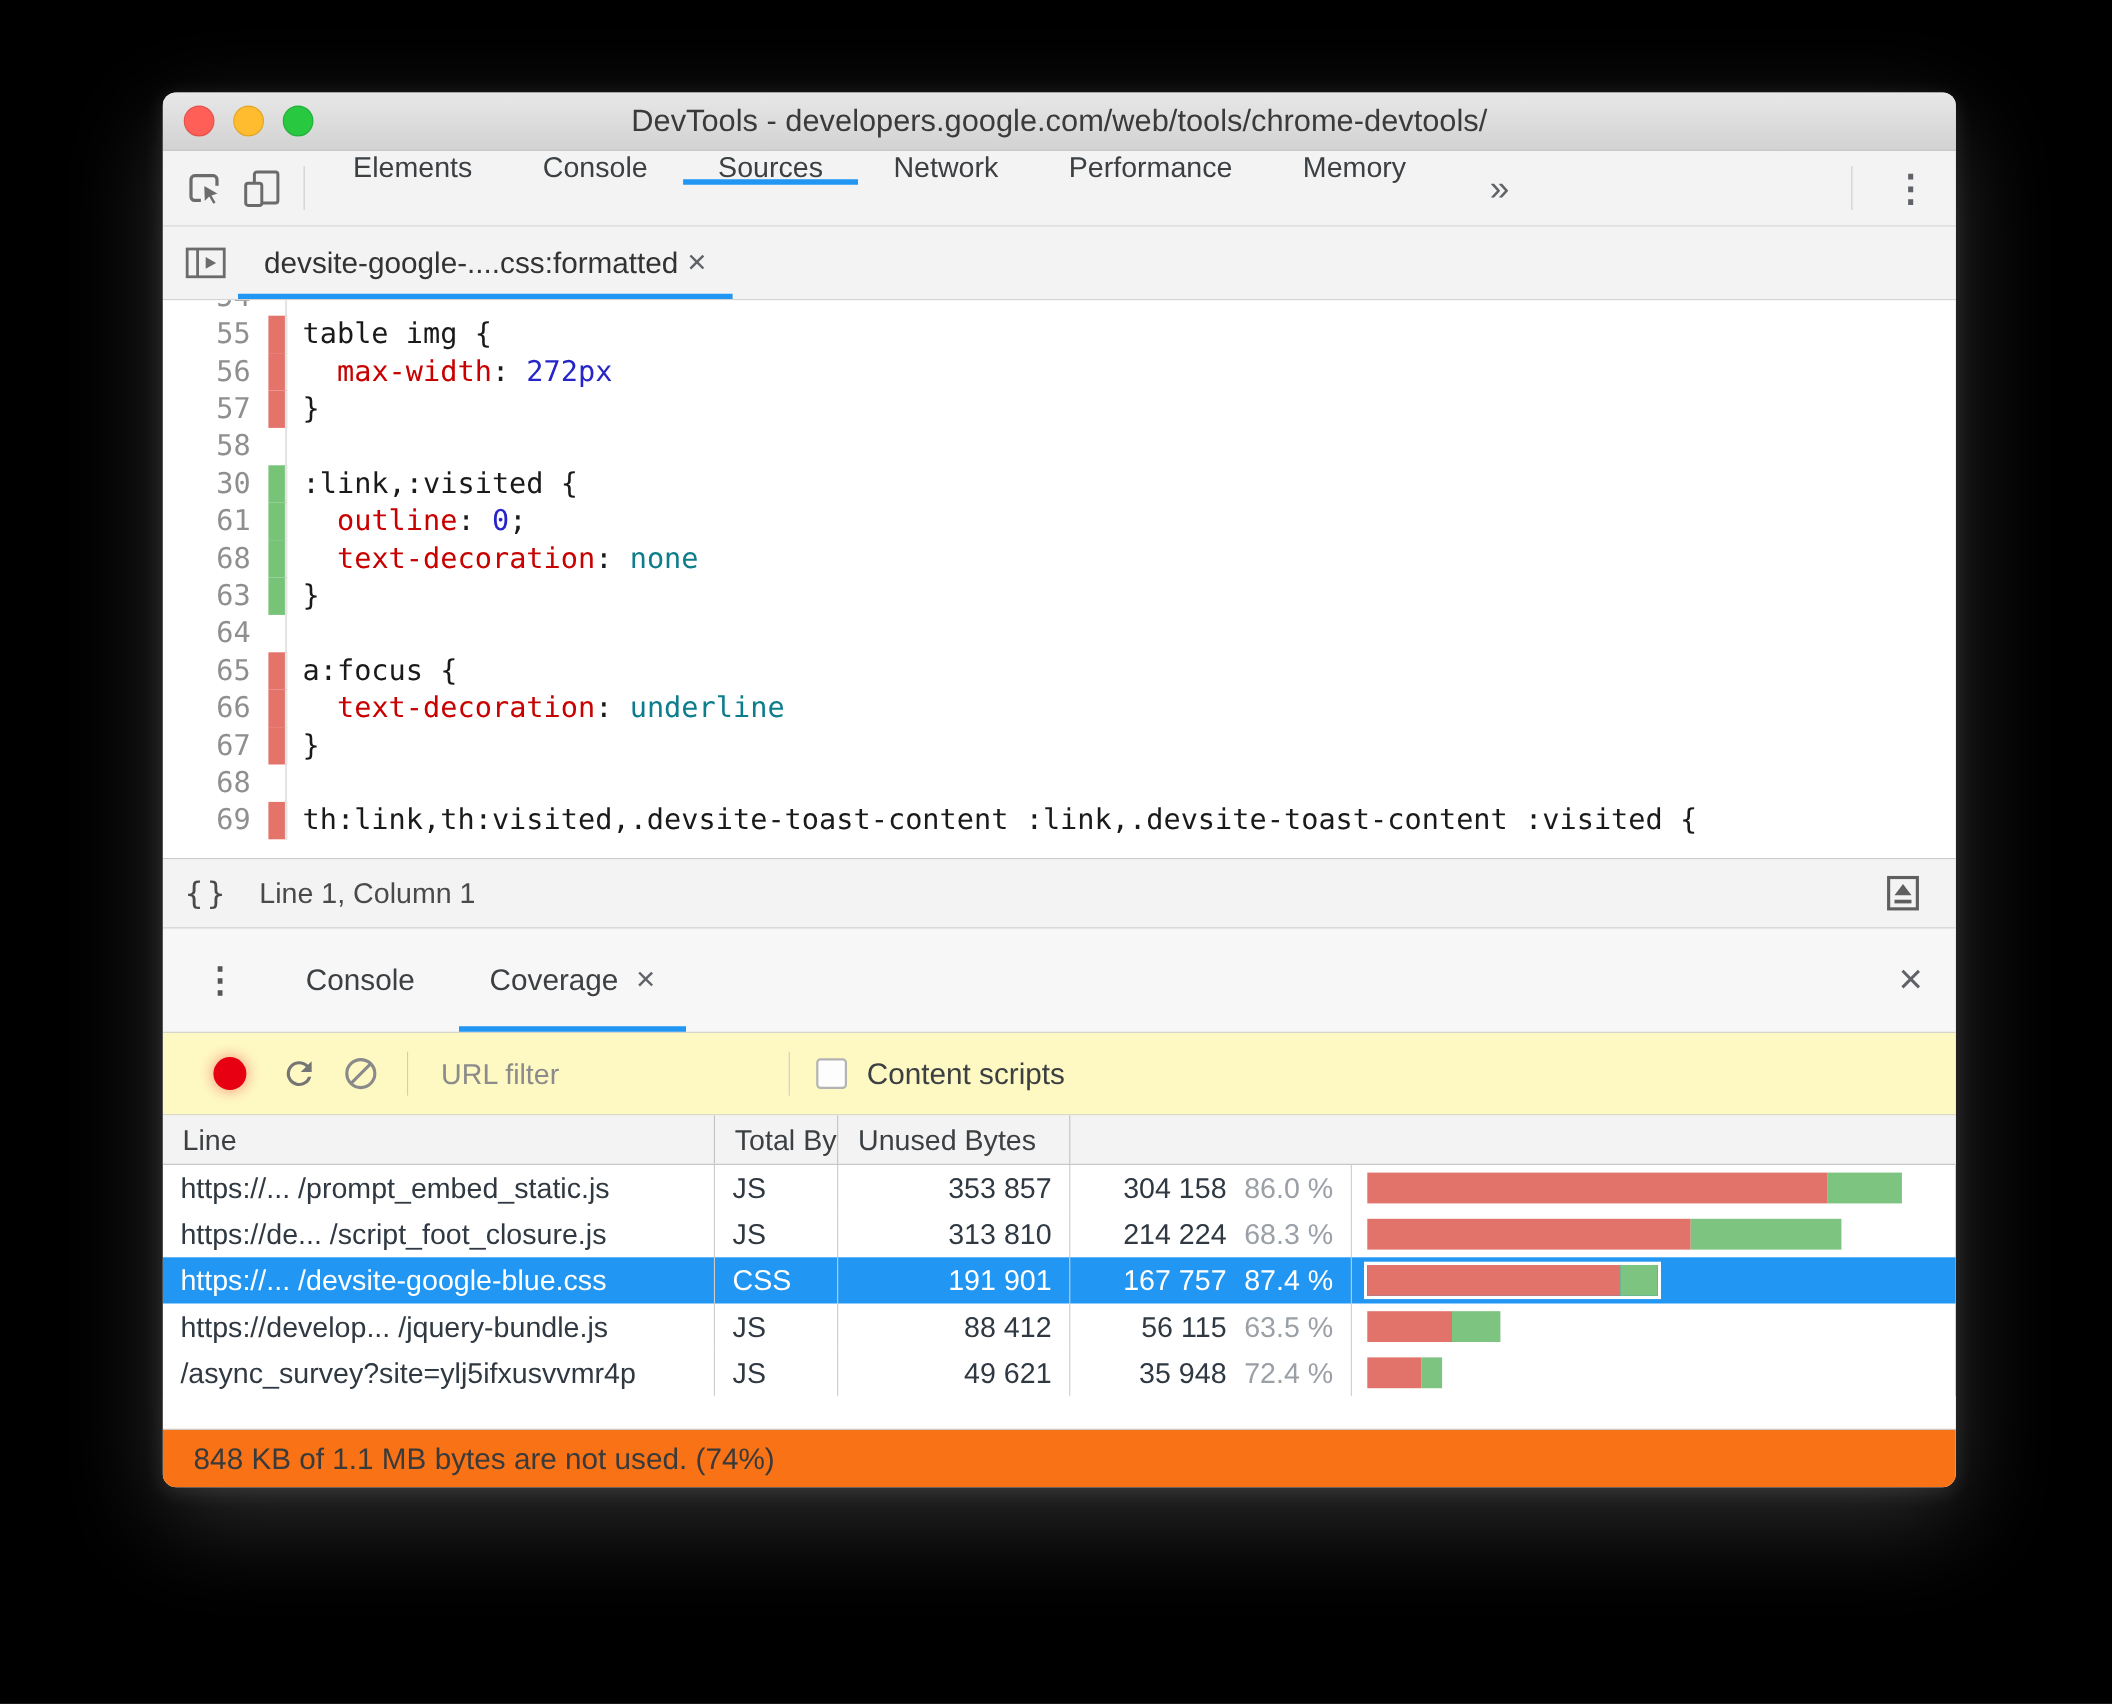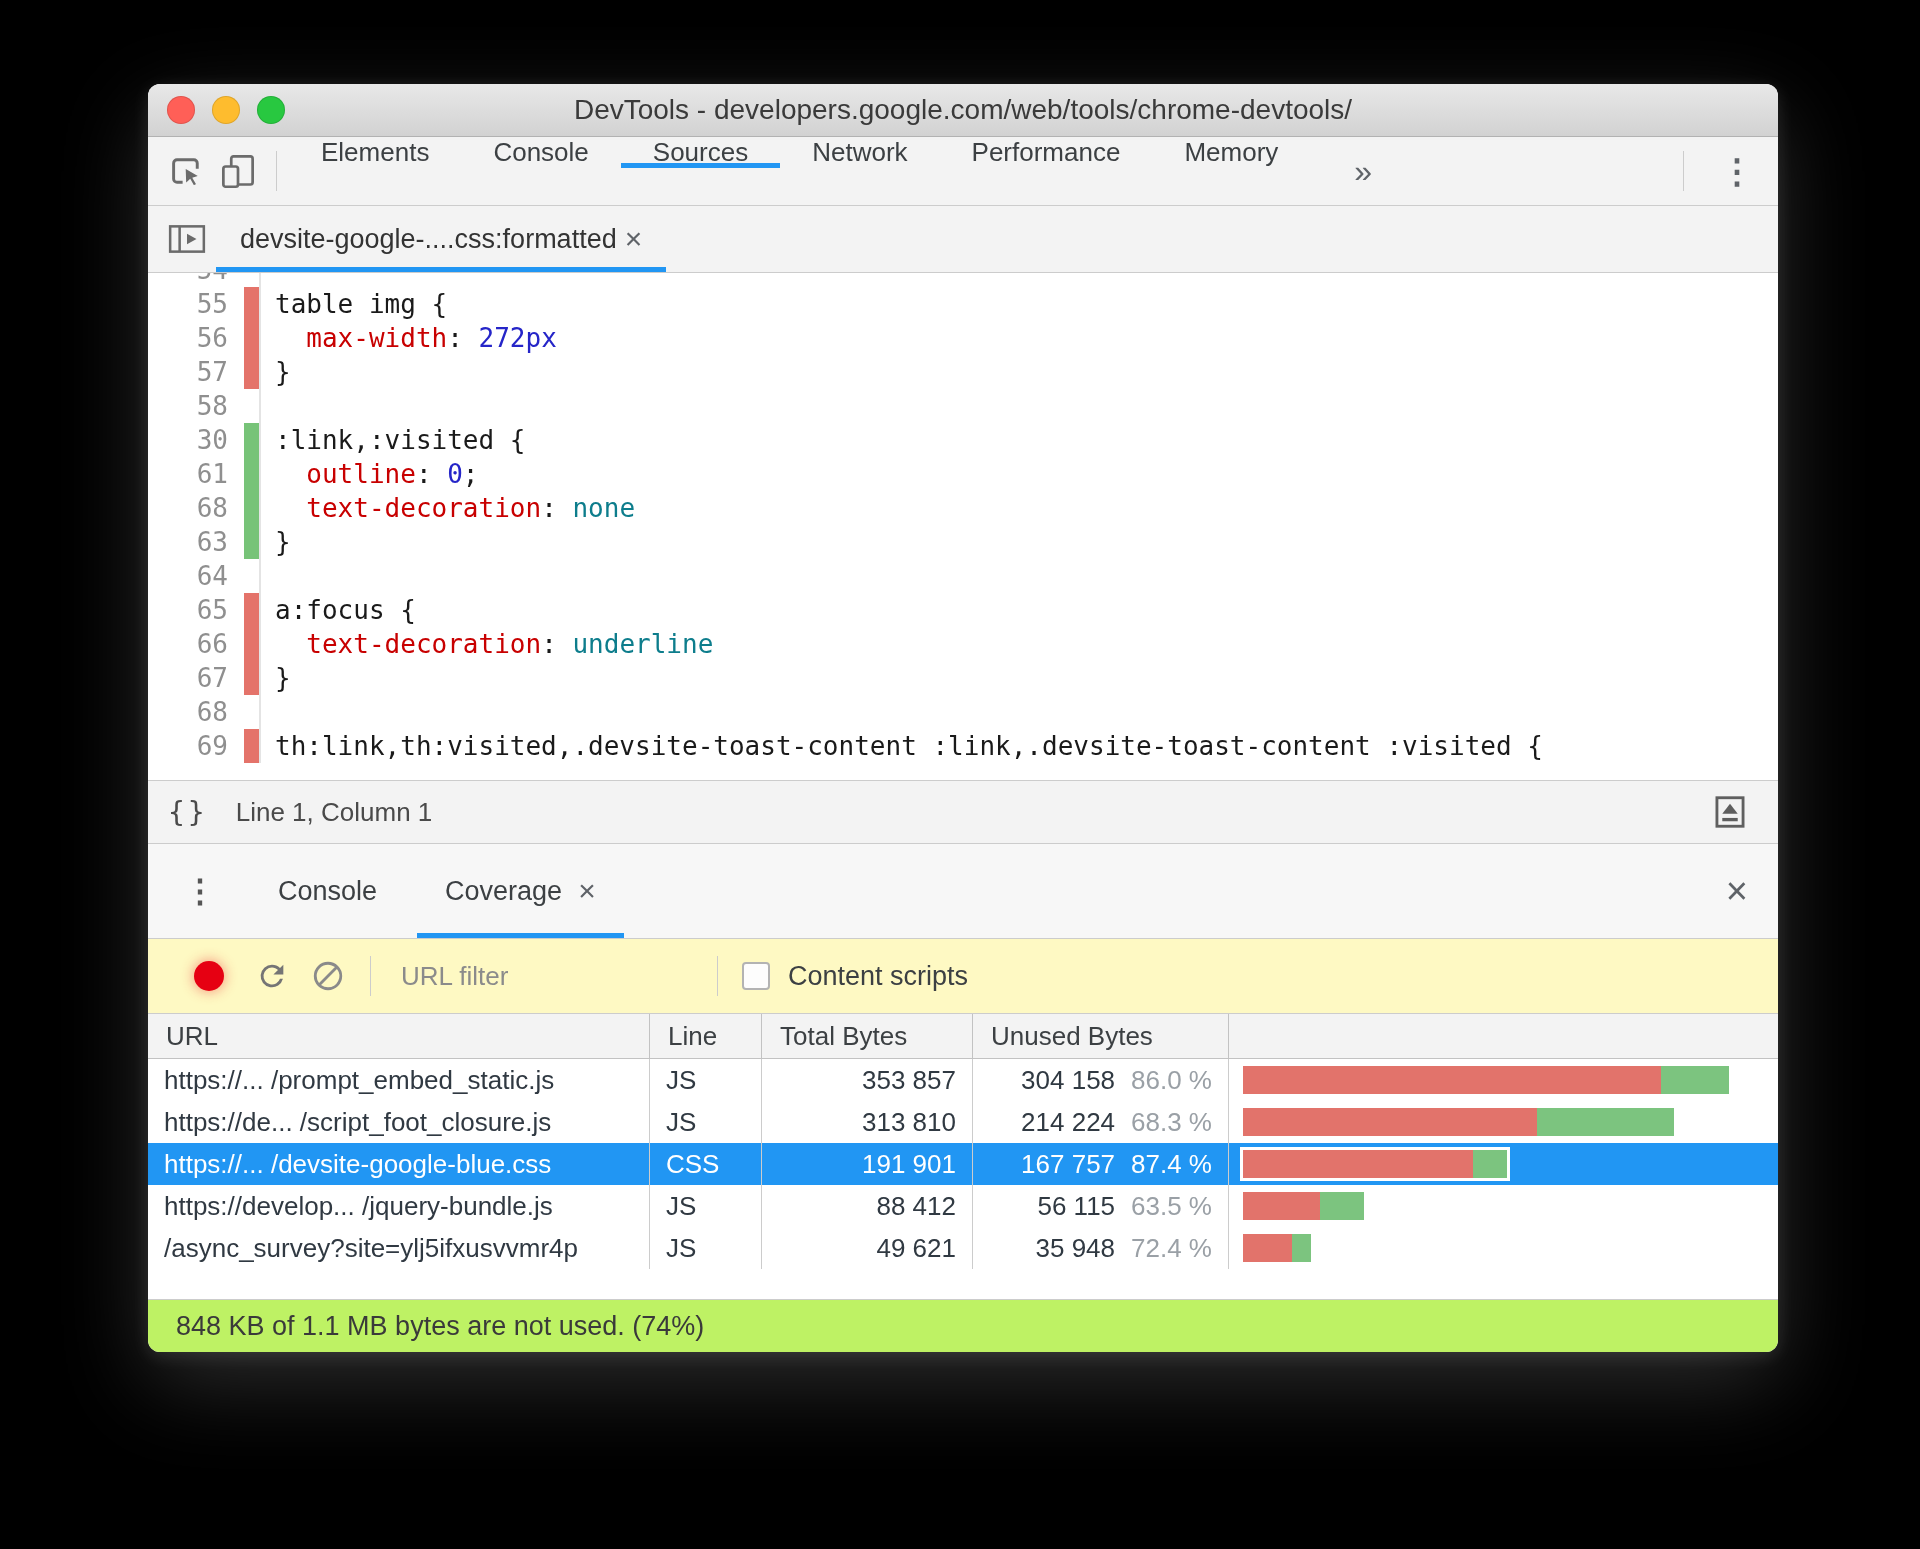--- a/index.html
+++ b/index.html
@@ -92,21 +92,21 @@
   .c-unused{justify-content:flex-end;gap:16px}
   .upct{color:#9aa0a6}
   .trow.selected .upct{color:#fff}
   .c-bar{border-right:none;padding:0 0 0 14px}
   .bar{display:flex;height:28px}
   .trow.selected .bar{box-shadow:0 0 0 3px #fff}
   .seg{height:100%}
   .filler{flex:1;background:#fff}
 
   
-  .footer{flex:0 0 52px;background:#bef264;border-top:1px solid #ccc;display:flex;align-items:center;
+  .footer{flex:0 0 52px;background:#f97316;border-top:1px solid #ccc;display:flex;align-items:center;
           padding:0 28px;font-size:27px;color:#3a3a3a}
 </style>
 </head>
 <body>
 
 <div class="window">
 
   <div class="titlebar">
     <div class="traffic">
       <span class="light" style="background:#ff5f57"></span>
@@ -293,21 +293,20 @@
       </svg>
     </span>
     <span class="covsep"></span>
     <input class="urlfilter" placeholder="URL filter" style="">
     <span class="covsep"></span>
     <span class="checkbox"></span>
     <span class="cslabel">Content scripts</span>
   </div>
 
   <div class="thead" id="thead">
-      <div class="hcell">URL</div>
       <div class="hcell">Line</div>
       <div class="hcell">Total Bytes</div>
       <div class="hcell">Unused Bytes</div>
       <div class="hcell"></div>
     </div>
 
   <div id="rows">
       <div class="trow">
     <div class="cell c-url">https://... /prompt_embed_static.js</div>
     <div class="cell c-type">JS</div>

